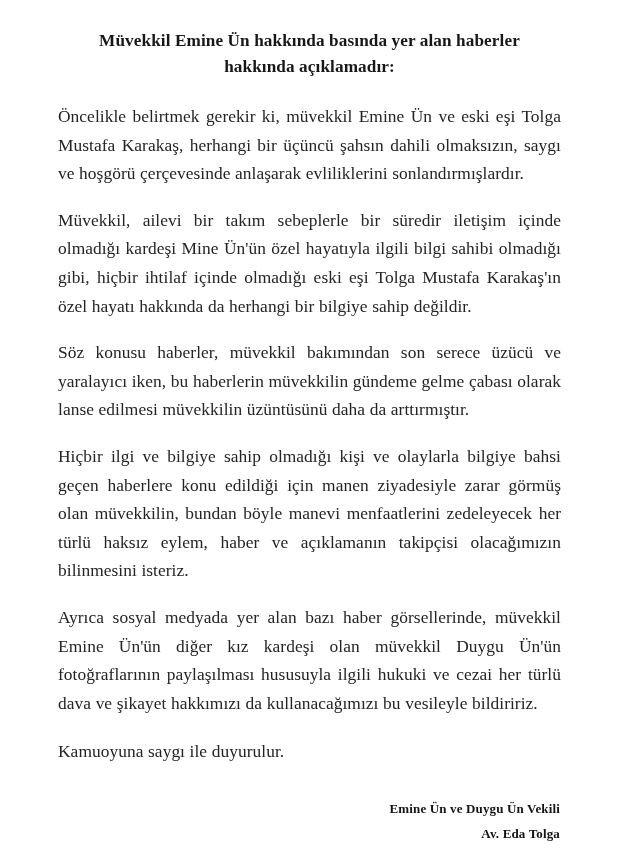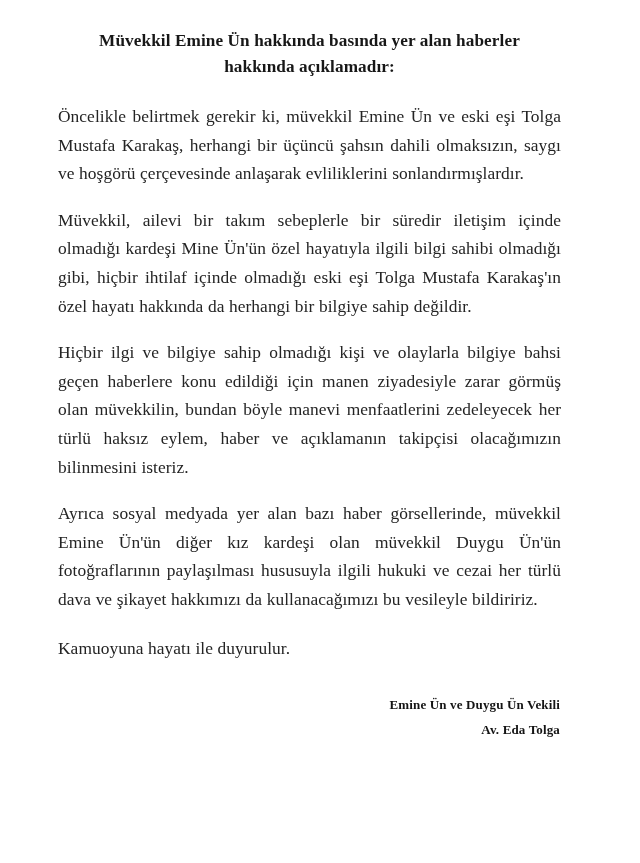--- a/index.html
+++ b/index.html
@@ -80,26 +80,27 @@
 <div class="page">
 
   <h1 class="doc-title">Müvekkil Emine Ün hakkında basında yer alan haberler hakkında açıklamadır:</h1>
 
   <div class="body-block">
 
     <p class="para">Öncelikle belirtmek gerekir ki, müvekkil Emine Ün ve eski eşi Tolga Mustafa Karakaş, herhangi bir üçüncü şahsın dahili olmaksızın, saygı ve hoşgörü çerçevesinde anlaşarak evliliklerini sonlandırmışlardır.</p>
 
     <p class="para">Müvekkil, ailevi bir takım sebeplerle bir süredir iletişim içinde olmadığı kardeşi Mine Ün'ün özel hayatıyla ilgili bilgi sahibi olmadığı gibi, hiçbir ihtilaf içinde olmadığı eski eşi Tolga Mustafa Karakaş'ın özel hayatı hakkında da herhangi bir bilgiye sahip değildir.</p>
 
+    <p class="para">Söz konusu haberler, müvekkil bakımından son serece üzücü ve yaralayıcı iken, bu haberlerin müvekkilin gündeme gelme çabası olarak lanse edilmesi müvekkilin üzüntüsünü daha da arttırmıştır.</p>
 
     <p class="para">Hiçbir ilgi ve bilgiye sahip olmadığı kişi ve olaylarla bilgiye bahsi geçen haberlere konu edildiği için manen ziyadesiyle zarar görmüş olan müvekkilin, bundan böyle manevi menfaatlerini zedeleyecek her türlü haksız eylem, haber ve açıklamanın takipçisi olacağımızın bilinmesini isteriz.</p>
 
     <p class="para">Ayrıca sosyal medyada yer alan bazı haber görsellerinde, müvekkil Emine Ün'ün diğer kız kardeşi olan müvekkil Duygu Ün'ün fotoğraflarının paylaşılması hususuyla ilgili hukuki ve cezai her türlü dava ve şikayet hakkımızı da kullanacağımızı bu vesileyle bildiririz.</p>
 
-    <p class="para para-closing">Kamuoyuna hayatı ile duyurulur.</p>
+    <p class="para para-closing">Kamuoyuna saygı ile duyurulur.</p>
 
   </div>
 
   <div class="signature">
     <div class="signature-line">Emine Ün ve Duygu Ün Vekili</div>
     <div class="signature-line">Av. Eda Tolga</div>
   </div>
 
 </div>
 

